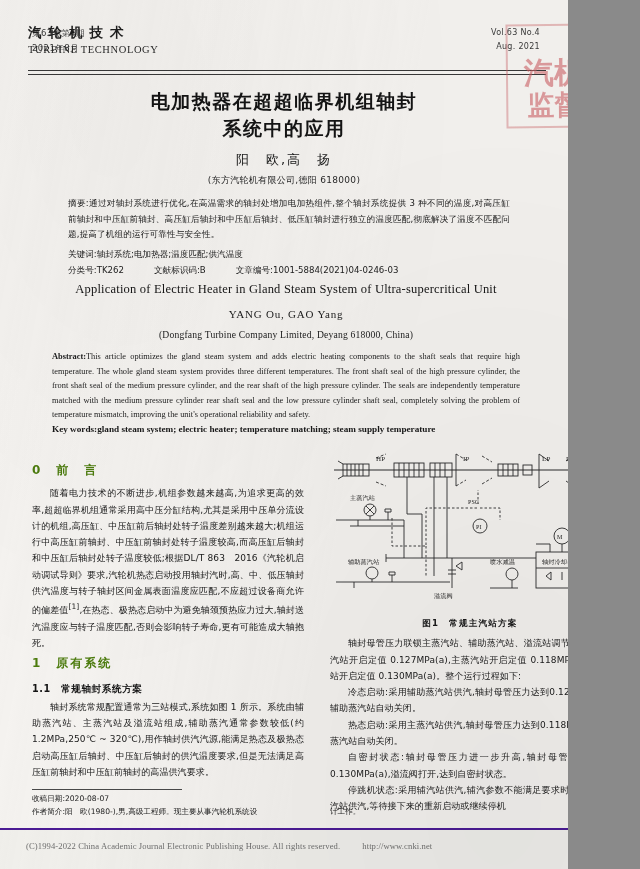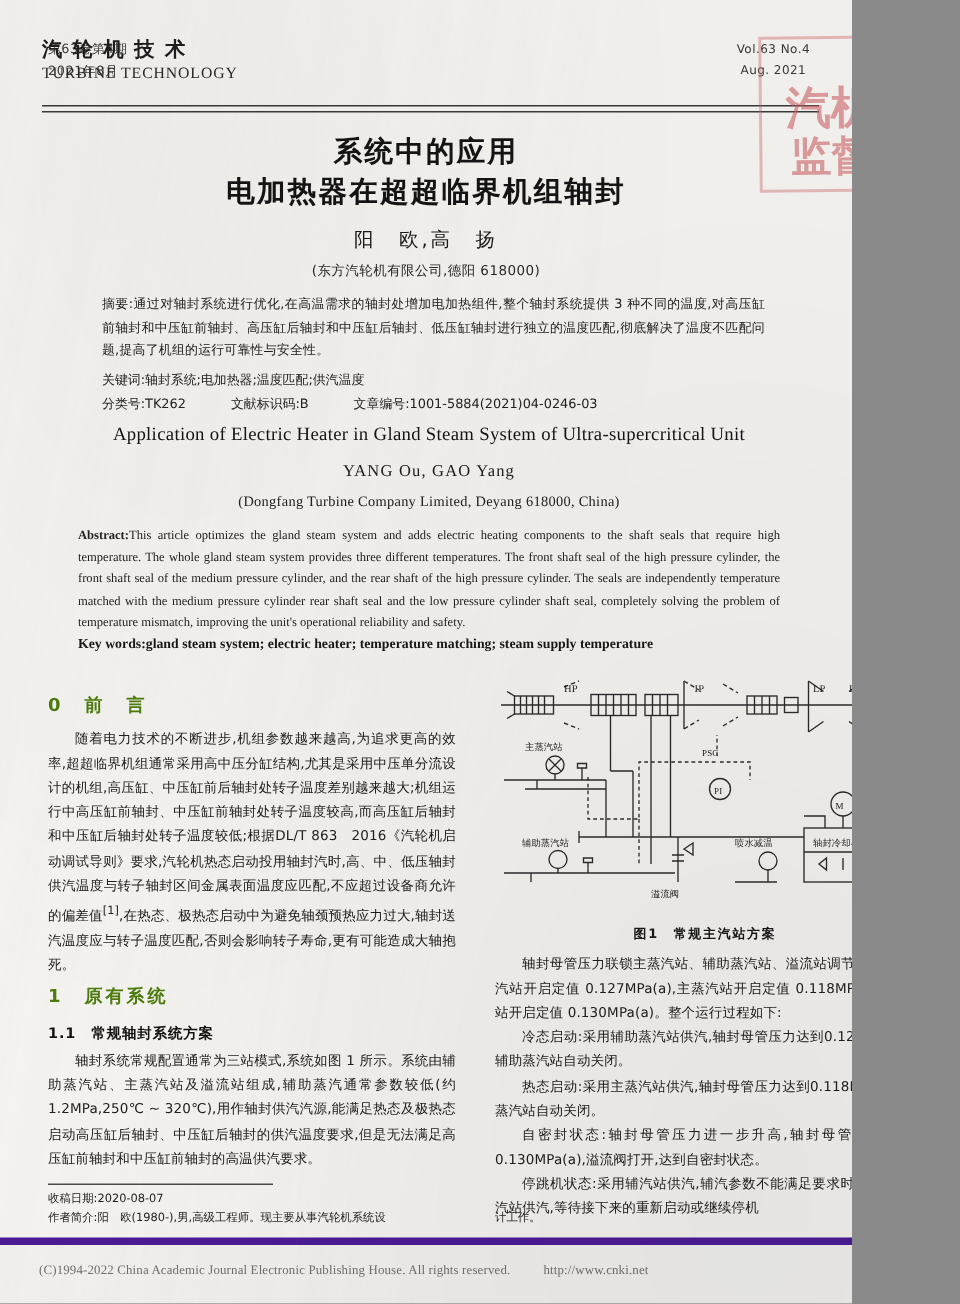--- a/index.html
+++ b/index.html
@@ -46,21 +46,21 @@
   }
   .mast-cn {
     font-size: 13.5px; letter-spacing: 7px; font-weight: 700;
     font-family: "DejaVu Sans", sans-serif; color: #1f1f1f;
   }
   .mast-en {
     font-size: 10.5px; letter-spacing: .6px; margin-top: 2px;
     font-family: "Liberation Serif", serif; color: #2a2a2a;
   }
   .mast-right {
-    position: absolute; right: 0; top: 0; text-align: center;
+    position: absolute; right: 0; top: 0; text-align: right;
     font-size: 8px; line-height: 14px; letter-spacing: .3px;
     font-family: "DejaVu Sans", sans-serif; color: #3a3a3a;
   }
   .rule {
     position: absolute; left: 28px; right: 22px; top: 70px;
     height: 3px;
     border-top: 1.6px solid #3a3a3a;
     border-bottom: 1.1px solid #3a3a3a;
   }
 
@@ -196,21 +196,21 @@
     font-family: "DejaVu Sans", sans-serif;
     font-size: 8.6px; font-weight: 700; letter-spacing: 1.2px;
     color: #1a1a1a; margin-bottom: 4px;
   }
   .fig-svg { display: block; }
 
   
   .cnki {
     position: absolute; left: 0; right: 0; bottom: 0; height: 39px;
     background: #efeeea;
-    border-top: 5px solid #4c1d95;
+    border-top: 2px solid #4c1d95;
   }
   .cnki-text {
     position: absolute; left: 26px; top: 11px;
     font-family: "Liberation Serif", serif;
     font-size: 8.6px; color: #6f6f6f; letter-spacing: .1px;
   }
   .cnki-url { margin-left: 22px; }
 </style>
 </head>
 <body>
@@ -242,22 +242,22 @@
         </div>
         <div class="stamp-row">
           <span class="stamp-ch small">监</span>
           <span class="stamp-ch small">督</span>
         </div>
       </div>
     </div>
 
     <div class="title-block">
       <div class="title-cn">
+        <div>电加热器在超超临界机组轴封</div>
         <div>系统中的应用</div>
-        <div>电加热器在超超临界机组轴封</div>
       </div>
       <div class="authors-cn">阳　欧,高　扬</div>
       <div class="affil-cn">(东方汽轮机有限公司,德阳 618000)</div>
     </div>
 
     <div class="cn-abs">
       <p>摘要:通过对轴封系统进行优化,在高温需求的轴封处增加电加热组件,整个轴封系统提供 3 种不同的温度,对高压缸前轴封和中压缸前轴封、高压缸后轴封和中压缸后轴封、低压缸轴封进行独立的温度匹配,彻底解决了温度不匹配问题,提高了机组的运行可靠性与安全性。</p>
     </div>
     <div class="cn-meta">
       <span class="row">关键词:轴封系统;电加热器;温度匹配;供汽温度</span>

